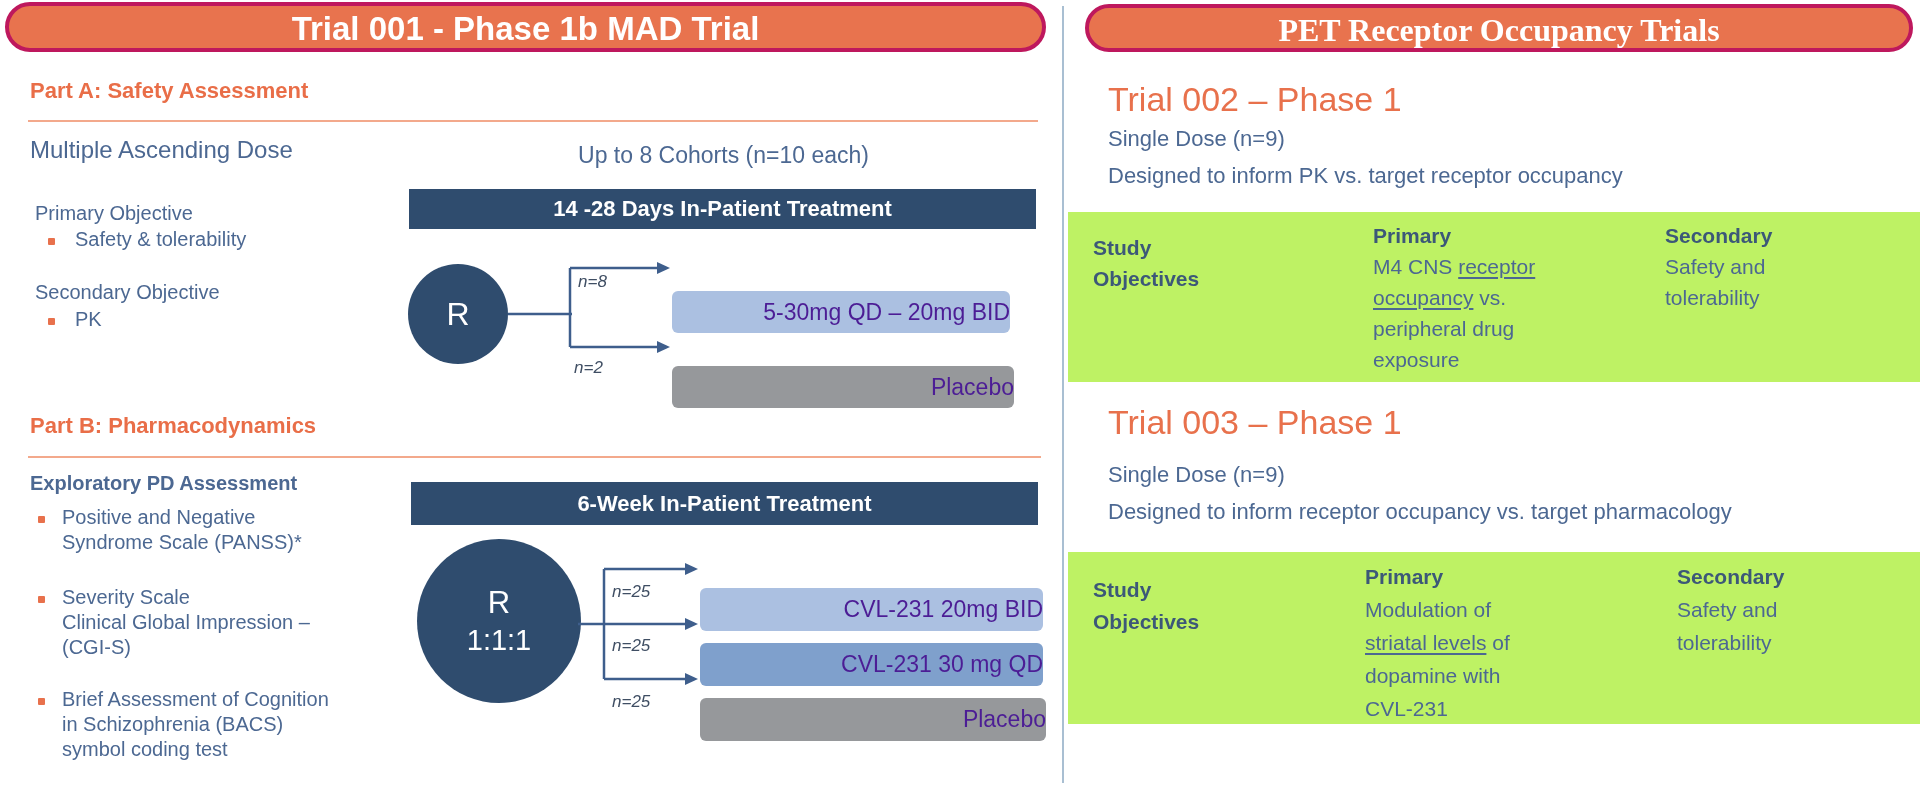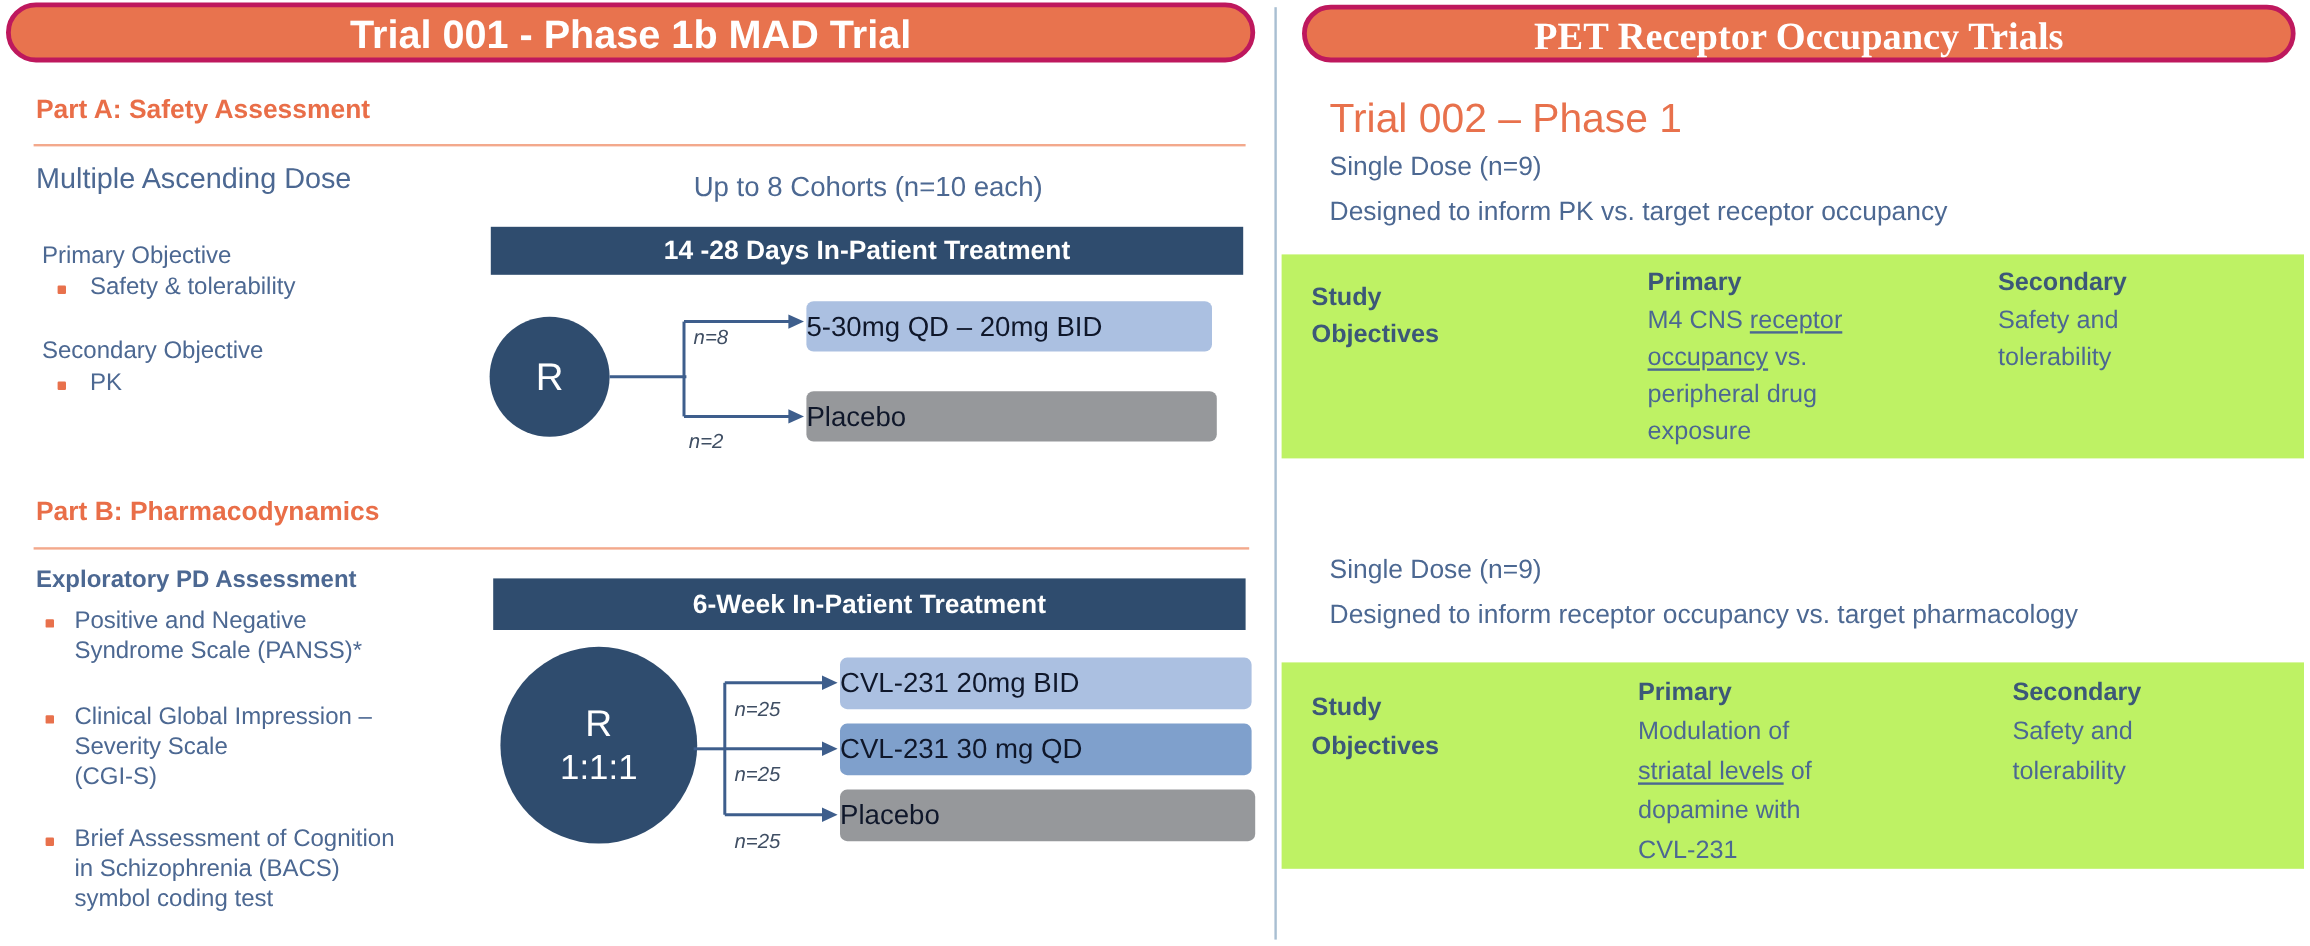--- a/index.html
+++ b/index.html
@@ -21,21 +21,21 @@
 
   .obj-label{position:absolute;font-size:20px;color:#4C6892;}
   .bullet-marker{position:absolute;width:7px;height:7px;background:#E8714C;border-radius:1px;}
   .bullet-text{position:absolute;font-size:20px;color:#4C6892;line-height:25px;}
 
   
   .treat-bar{position:absolute;background:#2F4C6E;color:#ffffff;font-weight:bold;font-size:22px;
              text-align:center;box-sizing:border-box;}
   .rand-circle{position:absolute;background:#2F4C6E;border-radius:50%;color:#ffffff;
                display:flex;flex-direction:column;align-items:center;justify-content:center;text-align:center;}
-  .arm-box{position:absolute;border-radius:6px;color:#0f172a;font-size:23px;text-align:left;box-sizing:border-box;}
+  .arm-box{position:absolute;border-radius:6px;color:#4c1d95;font-size:23px;text-align:right;box-sizing:border-box;margin-top:40px;}
   .n-label{position:absolute;font-size:17px;font-style:italic;color:#3F4E63;}
   .cohort-note{position:absolute;font-size:23px;color:#4C6892;text-align:center;}
 
   
   .divider{position:absolute;left:1062px;top:6px;width:2px;height:777px;background:#A9BFD2;}
   .trial-heading{position:absolute;font-size:34px;color:#E8714C;}
   .trial-line{position:absolute;font-size:22px;color:#4C6892;}
   .obj-table{position:absolute;background:#bef264;}
   .tbl-col{position:absolute;font-size:21px;color:#4C6892;}
   .tbl-bold{font-weight:bold;color:#3C5878;}
@@ -90,22 +90,22 @@
   <div class="subtitle-md" style="left:30px;top:472px;">Exploratory PD Assessment</div>
 
   <div class="bullet-marker" style="left:38px;top:516px;"></div>
   <div class="bullet-text" style="left:62px;top:505px;">
     <div>Positive and Negative</div>
     <div>Syndrome Scale (PANSS)*</div>
   </div>
 
   <div class="bullet-marker" style="left:38px;top:596px;"></div>
   <div class="bullet-text" style="left:62px;top:585px;">
+    <div>Severity Scale</div>
     <div>Clinical Global Impression –</div>
-    <div>Severity Scale</div>
     <div>(CGI-S)</div>
   </div>
 
   <div class="bullet-marker" style="left:38px;top:698px;"></div>
   <div class="bullet-text" style="left:62px;top:687px;">
     <div>Brief Assessment of Cognition</div>
     <div>in Schizophrenia (BACS)</div>
     <div>symbol coding test</div>
   </div>
 
@@ -154,20 +154,21 @@
       <div>peripheral drug</div>
       <div>exposure</div>
     </div>
     <div class="tbl-col" style="left:597px;top:8px;line-height:31px;">
       <div class="tbl-bold">Secondary</div>
       <div>Safety and</div>
       <div>tolerability</div>
     </div>
   </div>
 
+  <div class="trial-heading" style="left:1108px;top:403px;">Trial 003 – Phase 1</div>
   <div class="trial-line" style="left:1108px;top:462px;">Single Dose (n=9)</div>
   <div class="trial-line" style="left:1108px;top:499px;">Designed to inform receptor occupancy vs. target pharmacology</div>
 
   <div class="obj-table" style="left:1068px;top:552px;width:852px;height:172px;">
     <div class="tbl-col tbl-bold" style="left:25px;top:22px;line-height:32px;">
       <div>Study</div>
       <div>Objectives</div>
     </div>
     <div class="tbl-col" style="left:297px;top:8px;line-height:33px;">
       <div class="tbl-bold">Primary</div>

